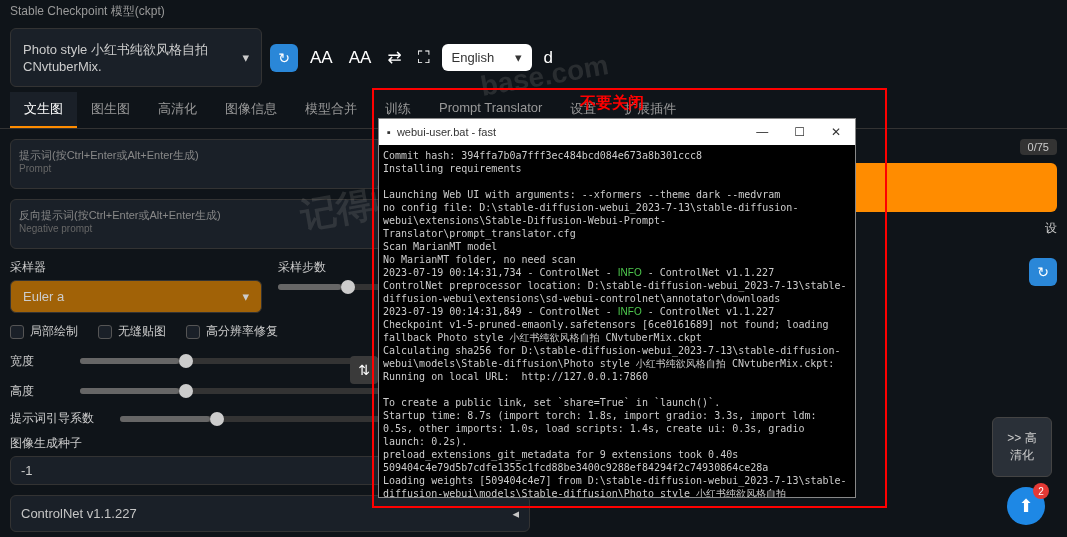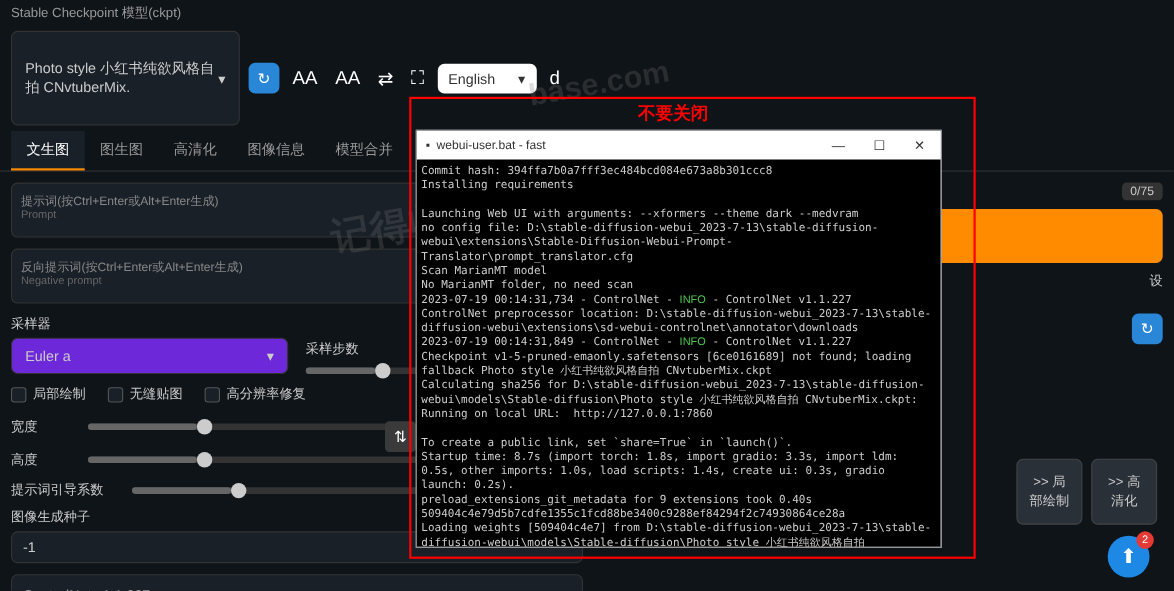--- a/index.html
+++ b/index.html
@@ -1,35 +1,35 @@
 <!DOCTYPE html>
 <html><head>
 <meta charset="utf-8">
 <style>
 *{margin:0;padding:0;box-sizing:border-box;font-family:-apple-system,BlinkMacSystemFont,sans-serif}
 body{background:#0f1419;color:#c5c5c5;width:1067px;height:537px;overflow:hidden;position:relative}
 .top-label{font-size:12px;padding:3px 10px;color:#999}
 .toolbar{display:flex;align-items:center;gap:8px;padding:5px 10px}
-.model-dd{background:#1a2028;border:1px solid #333;border-radius:6px;padding:24px 12px;color:#ccc;font-size:13px;width:208px;display:flex;justify-content:space-between;align-items:center;cursor:pointer}
+.model-dd{background:#1a2028;border:1px solid #333;border-radius:6px;padding:12px 12px;color:#ccc;font-size:13px;width:252px;display:flex;justify-content:space-between;align-items:center;cursor:pointer}
 .sq-btn{background:#2a87d8;border-radius:6px;width:28px;height:28px;display:flex;align-items:center;justify-content:center;color:#fff;font-size:14px;cursor:pointer}
 .txt-btn{color:#ffffff;font-size:17px;cursor:pointer;padding:4px}
 .lang-dd{background:#fff;border-radius:6px;padding:6px 10px;width:90px;display:flex;justify-content:space-between;align-items:center;color:#333;font-size:13px;cursor:pointer}
 .tabs{display:flex;border-bottom:1px solid #333;padding:0 10px}
 .tab{padding:8px 14px;font-size:13px;color:#999;cursor:pointer;border-bottom:2px solid transparent}
 .tab.active{color:#fff;border-bottom-color:#ff8c00;background:#1a2028}
 .main{display:flex;gap:10px;padding:10px}
 .left{flex:0 0 520px}
 .right{flex:1}
 .prompt-box{background:#1a2028;border:1px solid #333;border-radius:6px;padding:8px;margin-bottom:10px;min-height:50px}
 .prompt-label{font-size:11px;color:#888}
 .prompt-sub{font-size:10px;color:#666}
-.ctrl-row{display:flex;gap:16px;margin-bottom:10px;align-items:flex-end}
+.ctrl-row{display:flex;gap:16px;margin-bottom:10px;align-items:flex-start}
 .ctrl-group{flex:1}
 .ctrl-label{font-size:12px;color:#ccc;margin-bottom:4px;display:block}
-.dd{background:#6d28d9;border:1px solid #333;border-radius:6px;padding:8px 12px;color:#ccc;font-size:13px;display:flex;justify-content:space-between;cursor:pointer}
+.dd{background:#a16207;border:1px solid #333;border-radius:6px;padding:8px 12px;color:#ccc;font-size:13px;display:flex;justify-content:space-between;cursor:pointer}
 .slider-wrap{position:relative;height:6px;background:#333;border-radius:3px;margin-top:8px}
 .slider-fill{position:absolute;height:100%;background:#666;border-radius:3px}
 .slider-thumb{position:absolute;width:14px;height:14px;background:#ccc;border-radius:50%;top:-4px;cursor:pointer}
 .chk-row{display:flex;gap:20px;margin-bottom:10px}
 .chk{display:flex;align-items:center;gap:6px;font-size:12px;color:#ccc;cursor:pointer}
 .chk-box{width:14px;height:14px;border:1px solid #555;border-radius:3px;background:#1a2028}
 .slider-row{display:flex;align-items:center;gap:10px;margin-bottom:8px}
 .slider-label{font-size:12px;color:#ccc;width:60px}
 .slider-track{flex:1;height:6px;background:#333;border-radius:3px;position:relative}
 .slider-val{background:#3a3a3a;padding:4px 12px;border-radius:4px;font-size:12px;color:#fff;min-width:45px;text-align:center}
@@ -190,21 +190,20 @@
       <span class="close-tag">
           <span>×</span>
           <span>▾</span>
         </span>
       <div class="sq-btn" style="margin-left:auto">↻</div>
     </div>
   </div>
 </div>
 
 <div class="big-btns">
-  <div class="big-btn">&gt;&gt; 局部绘制</div>
   <div class="big-btn">&gt;&gt; 高清化</div>
 </div>
 
 <div class="watermark" style="top:180px;left:300px">记得收藏</div>
 <div class="watermark" style="top:60px;left:480px;font-size:28px">base.com</div>
 
 <div class="red-border"></div>
 <div class="red-label">不要关闭</div>
 
 <div class="terminal">

